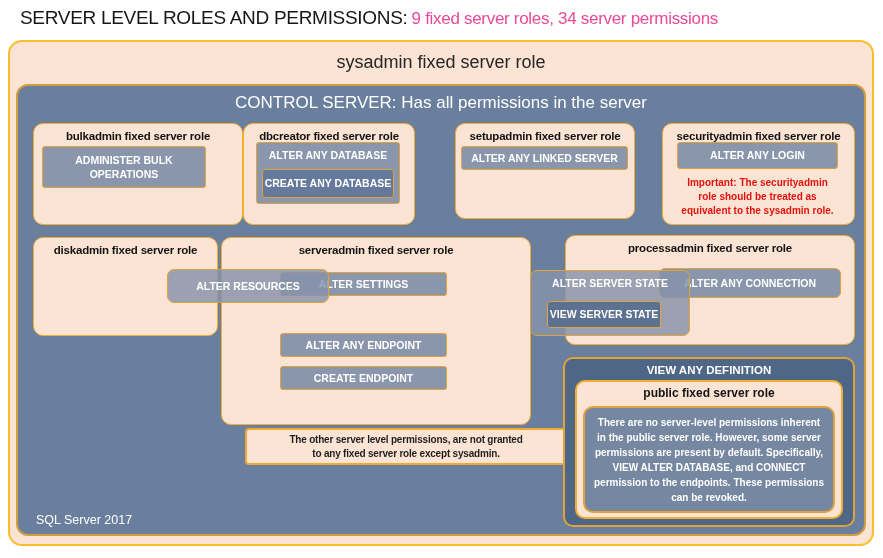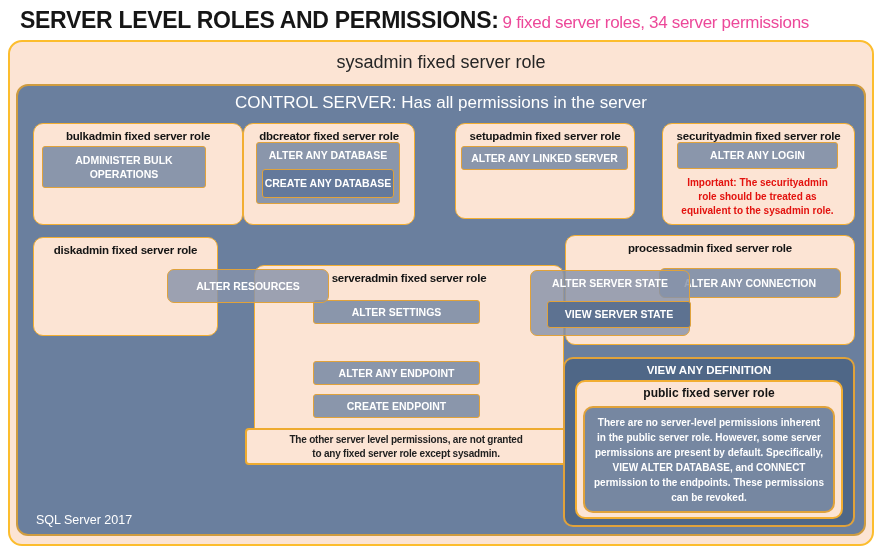--- a/index.html
+++ b/index.html
@@ -2,21 +2,21 @@
 <html><head>
 <meta charset="utf-8">
 <style>
   html,body{margin:0;padding:0;background:#ffffff;}
   .canvas{
     position:relative;width:883px;height:558px;background:#ffffff;overflow:hidden;
     font-family:"Liberation Sans",sans-serif;color:#1f1f1f;
   }
   
   .title{position:absolute;left:20px;top:7px;white-space:nowrap;letter-spacing:-0.3px;}
-  .title .t-bold{font-size:23px;font-weight:bold;color:#161616;margin-top:24px;}
+  .title .t-bold{font-size:19px;font-weight:normal;color:#161616;margin-top:24px;}
   .title .t-rest{font-size:17px;font-weight:400;color:#ec4899;margin-left:4px;}
   
   .sysadmin-box{
     position:absolute;left:8px;top:40px;width:866px;height:506px;box-sizing:border-box;
     background:#fce4d4;border:2px solid #fcbd2e;border-radius:14px;
   }
   .sysadmin-label{position:absolute;left:0;top:10px;width:100%;text-align:center;
     font-size:18px;color:#262626;}
   
   .control-box{
@@ -117,39 +117,39 @@
         <div class="btn" style="left:14px;top:18px;width:161px;height:27px;">ALTER ANY LOGIN</div>
         <div class="warning-text">Important: The securityadmin
 role should be treated as
 equivalent to the sysadmin role.</div>
       </div>
 
       <div class="role-box" style="left:15px;top:151px;width:185px;height:99px;">
         <div class="role-title">diskadmin fixed server role</div>
       </div>
 
-      <div class="role-box" style="left:236px;top:151px;width:310px;height:188px;margin-top:28px;">
+      <div class="role-box" style="left:203px;top:151px;width:310px;height:188px;">
         <div class="role-title">serveradmin fixed server role</div>
         <div class="btn" style="left:58px;top:34px;width:167px;height:24px;">ALTER SETTINGS</div>
         <div class="btn" style="left:58px;top:95px;width:167px;height:24px;">ALTER ANY ENDPOINT</div>
         <div class="btn" style="left:58px;top:128px;width:167px;height:24px;">CREATE ENDPOINT</div>
       </div>
 
       <div class="role-box" style="left:547px;top:149px;width:290px;height:110px;">
         <div class="role-title">processadmin fixed server role</div>
         <div class="btn" style="left:93px;top:32px;width:182px;height:30px;border-radius:6px;">ALTER ANY CONNECTION</div>
       </div>
 
       <div class="float-group" style="left:102px;top:183px;width:162px;height:34px;display:flex;align-items:center;justify-content:center;">
         <span style="font-size:10.5px;font-weight:bold;color:#ffffff;">ALTER RESOURCES</span>
       </div>
 
       <div class="float-group" style="left:465px;top:184px;width:160px;height:66px;">
         <div class="group-label">ALTER SERVER STATE</div>
-        <div class="btn" style="left:16px;top:30px;width:144px;height:27px;background:rgba(90,112,143,0.95);">VIEW SERVER STATE</div>
+        <div class="btn" style="left:16px;top:30px;width:114px;height:27px;background:rgba(90,112,143,0.95);">VIEW SERVER STATE</div>
       </div>
 
       <div class="note-box">The other server level permissions, are not granted
 to any fixed server role except sysadmin.</div>
 
       <div class="vad-box">
         <div class="vad-label">VIEW ANY DEFINITION</div>
         <div class="public-box">
           <div class="public-title">public fixed server role</div>
           <div class="public-body">There are no server-level permissions inherent in the public server role. However, some server permissions are present by default. Specifically, VIEW ALTER DATABASE, and CONNECT permission to the endpoints. These permissions can be revoked.</div>

